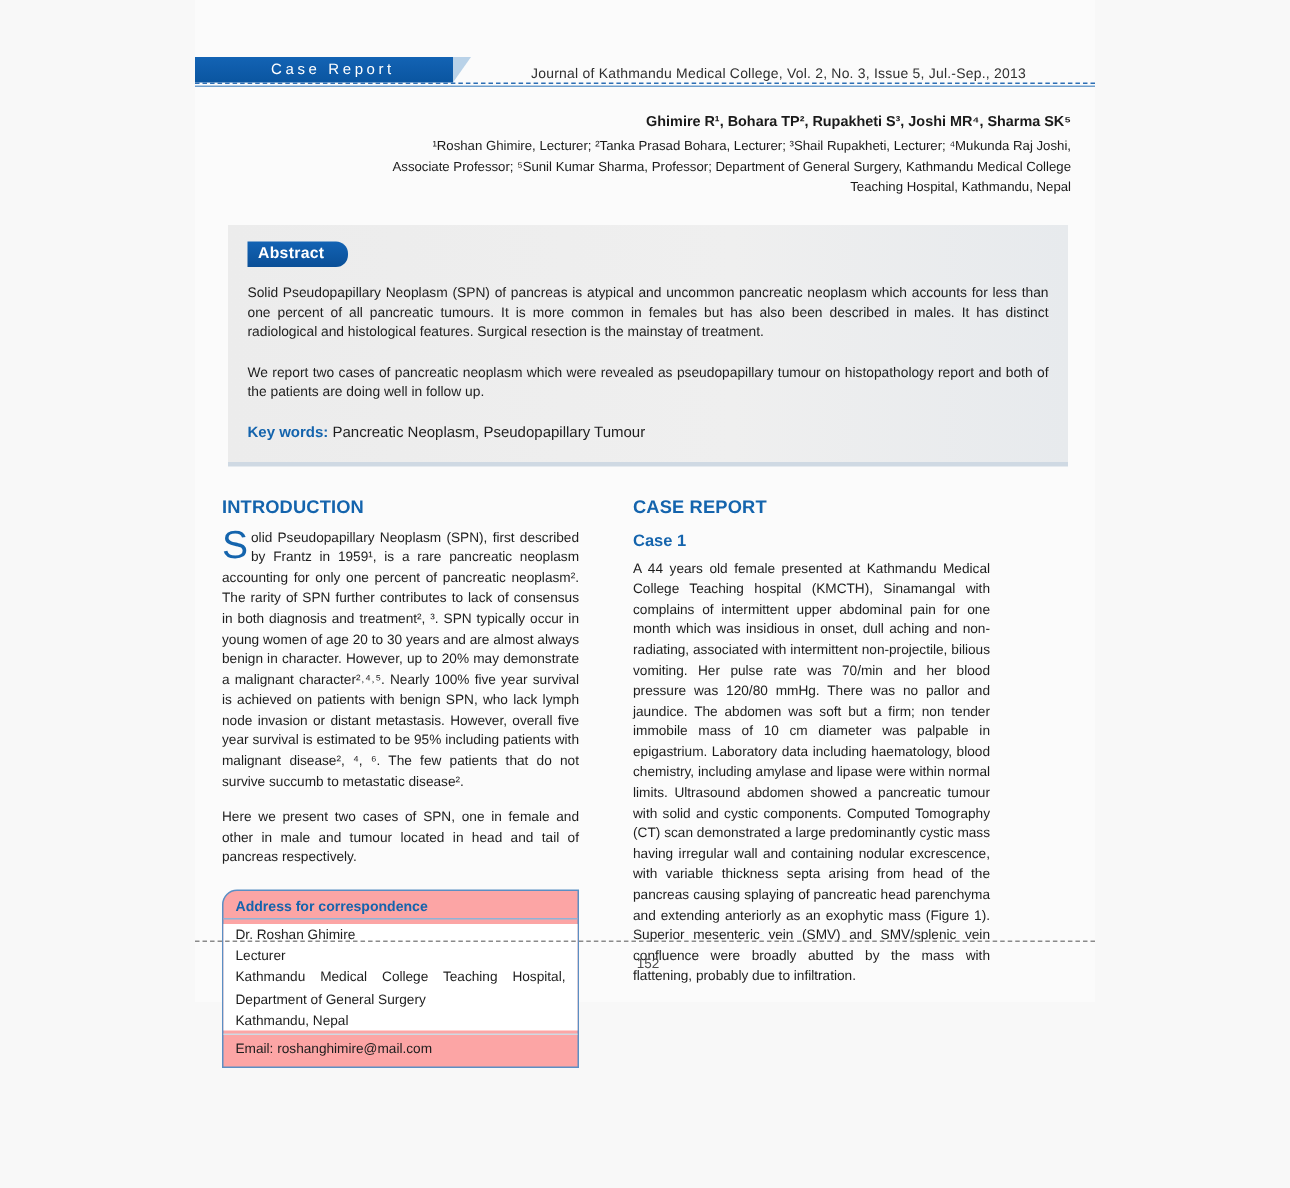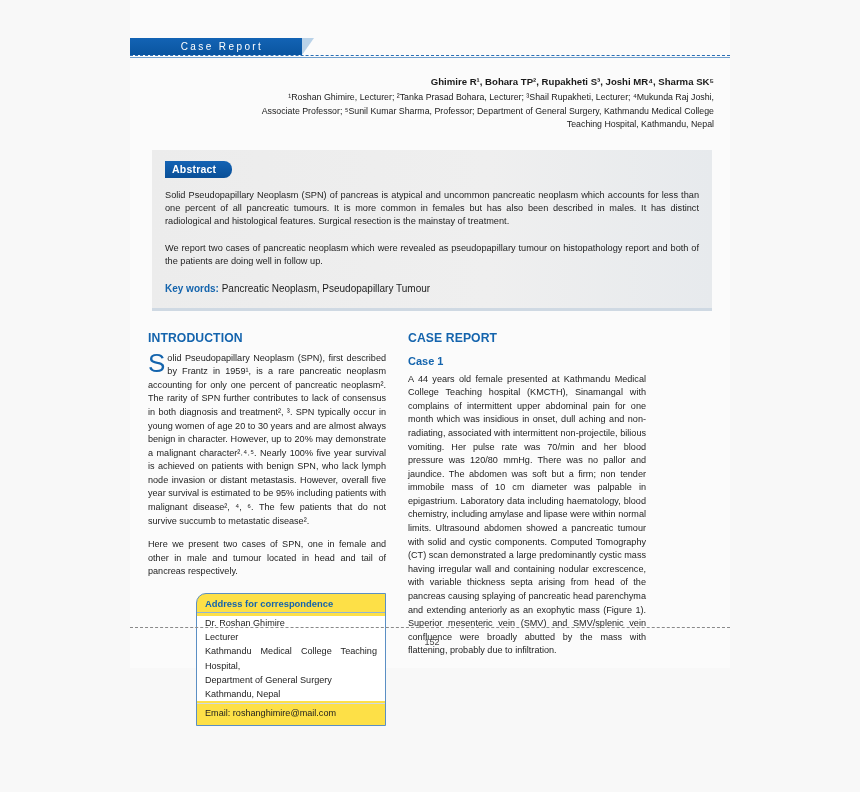--- a/index.html
+++ b/index.html
@@ -157,21 +157,21 @@
   }
   .keywords-label {
     color: #1464ad;
     font-weight: bold;
   }
 
   
   .columns {
     margin: 20px 18px 0 18px;
     display: flex;
-    gap: 22px;
+    gap: 36px;
   }
   .col {
     width: 238px;
   }
   .sec-head {
     color: #1464ad;
     font-size: 12.2px;
     font-weight: bold;
     margin: 0 0 7px 0;
     letter-spacing: 0.1px;
@@ -198,23 +198,22 @@
     line-height: 20px;
     padding: 1px 2px 0 0;
   }
 
   
   .address-box {
     margin-top: 14px;
     border: 1px solid #5b8fc4;
     border-radius: 10px 0 0 0;
     padding: 4px 0 5px 0;
-    background: #fde047;
-    position: relative;
-    margin-left: 48px;
+    background: #fca5a5;
+    position: relative;
   }
   .address-title {
     color: #1464ad;
     font-size: 9.4px;
     font-weight: bold;
     padding: 0 8px 3px 8px;
     border-bottom: 1px solid #8fb4d8;
     margin-bottom: 3px;
   }
   .address-lines {
@@ -262,20 +261,21 @@
 <body>
 
 <div class="page">
   <div class="content">
 
     <div class="header-row">
       <div class="cat-banner">
         <span class="cat-banner-label">Case Report</span>
       </div>
       <div class="cat-banner-tail"></div>
+      <div class="journal-line">Journal of Kathmandu Medical College, Vol. 2,  No. 3, Issue 5, Jul.-Sep., 2013</div>
     </div>
     <div class="header-rule"></div>
     <div class="header-rule2"></div>
 
 
     <div class="authors">Ghimire R¹, Bohara TP², Rupakheti S³, Joshi MR⁴, Sharma SK⁵</div>
     <div class="affiliations">
       <span class="affil-line">¹Roshan Ghimire, Lecturer; ²Tanka Prasad Bohara, Lecturer; ³Shail Rupakheti, Lecturer; ⁴Mukunda Raj Joshi,</span>
       <span class="affil-line">Associate Professor; ⁵Sunil Kumar Sharma, Professor; Department of General Surgery, Kathmandu Medical College</span>
       <span class="affil-line">Teaching Hospital, Kathmandu, Nepal</span>

